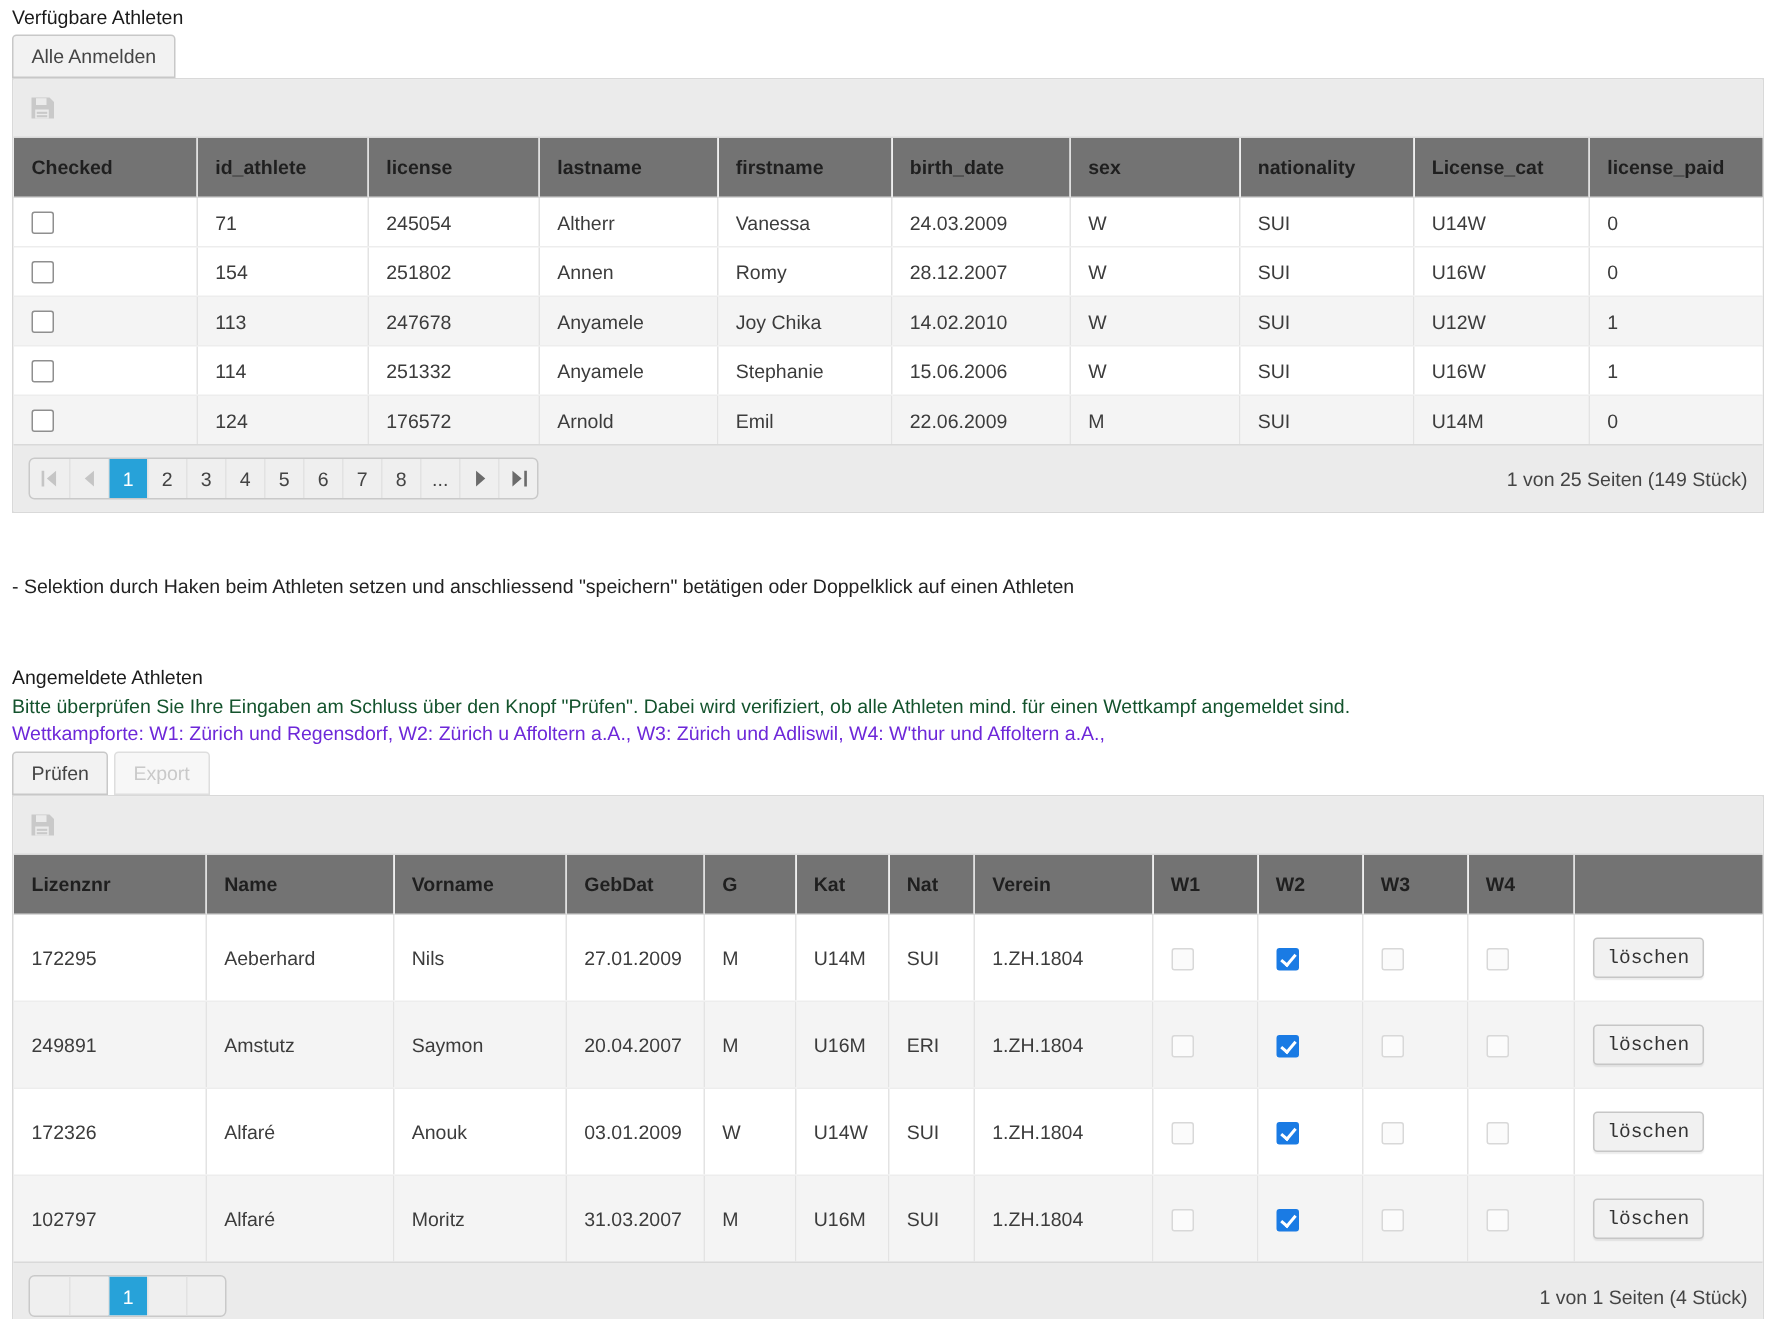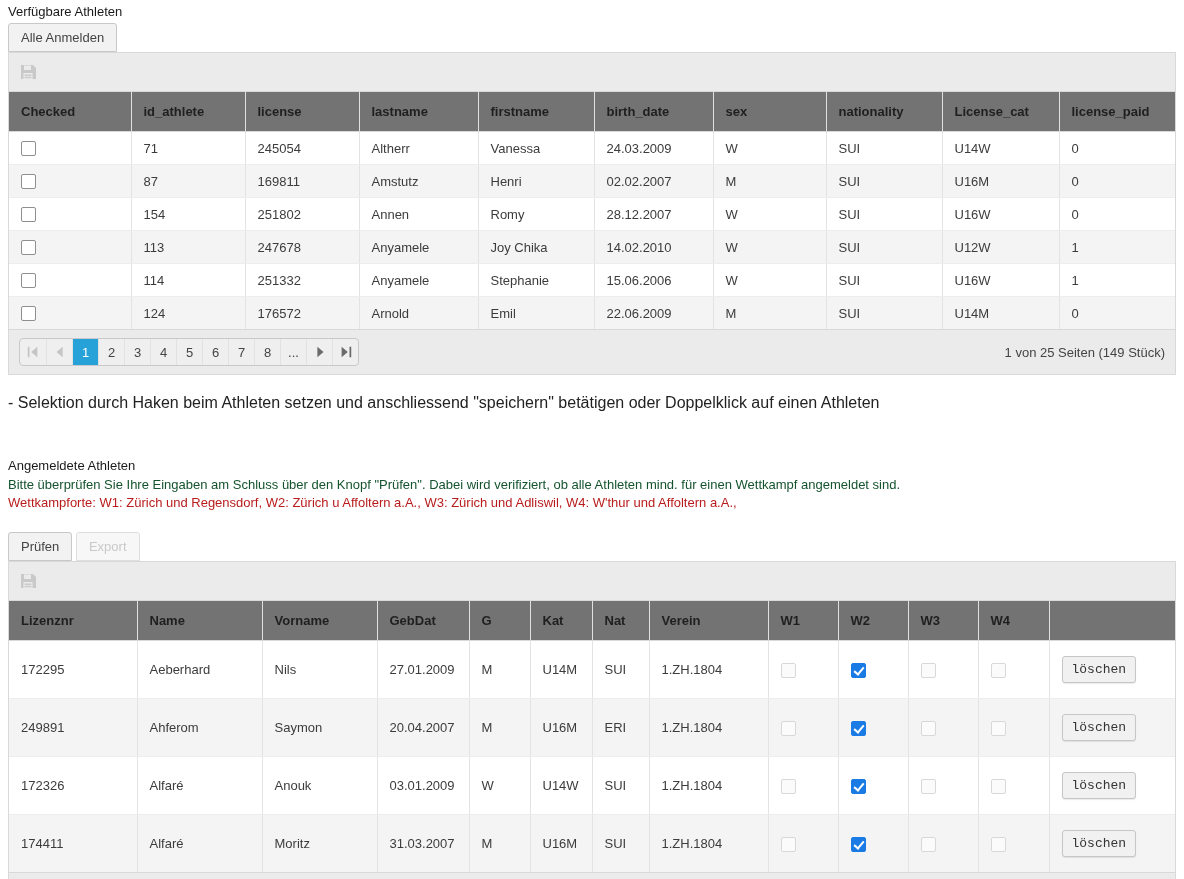--- a/index.html
+++ b/index.html
@@ -112,25 +112,25 @@
     cursor: pointer;
     border-left: 1px solid #e2e2e2;
   }
   .pg:first-child { border-left: none; }
   .pg.active { background: #27a2d9; color: #fff; cursor: default; }
   .pg .arr { display:block; }
   .pg.dim { color: #c5c5c5; cursor: default; }
   .pg.dark { color: #6b6b6b; }
   .pager-info { font-size: 13px; color: #444; }
 
-  .note { margin-top: 19px; font-size: 16px; color: #222; }
+  .note { margin-top: 41px; font-size: 13px; color: #222; }
 
   .sec2 { margin-top: 46px; }
   .warning { color: #14532d; font-size: 13px; margin-bottom: 3px; }
-  .venues { color: #b91c1c; font-size: 13px; margin-bottom: 22px; }
+  .venues { color: #6d28d9; font-size: 13px; margin-bottom: 5px; }
 
   .del-btn {
     font-family: Liberation Mono, monospace;
     font-size: 13px;
     color: #333;
     background: #f1f1f1;
     border: 1px solid #c6c6c6;
     border-radius: 3px;
     padding: 5px 9px;
     cursor: pointer;
@@ -207,32 +207,20 @@
         <tr>
           <td><span class="cb"></span></td>
           <td>71</td>
           <td>245054</td>
           <td>Altherr</td>
           <td>Vanessa</td>
           <td>24.03.2009</td>
           <td>W</td>
           <td>SUI</td>
           <td>U14W</td>
-          <td>0</td>
-        </tr>
-        <tr class="alt">
-          <td><span class="cb"></span></td>
-          <td>87</td>
-          <td>169811</td>
-          <td>Amstutz</td>
-          <td>Henri</td>
-          <td>02.02.2007</td>
-          <td>M</td>
-          <td>SUI</td>
-          <td>U16M</td>
           <td>0</td>
         </tr>
         <tr>
           <td><span class="cb"></span></td>
           <td>154</td>
           <td>251802</td>
           <td>Annen</td>
           <td>Romy</td>
           <td>28.12.2007</td>
           <td>W</td>
@@ -374,21 +362,21 @@
             <td>SUI</td>
             <td>1.ZH.1804</td>
             <td><span class="cb dis"></span></td>
             <td><span class="cb on"></span></td>
             <td><span class="cb dis"></span></td>
             <td><span class="cb dis"></span></td>
             <td><button class="del-btn">löschen</button></td>
           </tr>
           <tr class="alt">
             <td>249891</td>
-            <td>Ahferom</td>
+            <td>Amstutz</td>
             <td>Saymon</td>
             <td>20.04.2007</td>
             <td>M</td>
             <td>U16M</td>
             <td>ERI</td>
             <td>1.ZH.1804</td>
             <td><span class="cb dis"></span></td>
             <td><span class="cb on"></span></td>
             <td><span class="cb dis"></span></td>
             <td><span class="cb dis"></span></td>
@@ -403,21 +391,21 @@
             <td>U14W</td>
             <td>SUI</td>
             <td>1.ZH.1804</td>
             <td><span class="cb dis"></span></td>
             <td><span class="cb on"></span></td>
             <td><span class="cb dis"></span></td>
             <td><span class="cb dis"></span></td>
             <td><button class="del-btn">löschen</button></td>
           </tr>
           <tr class="alt">
-            <td>174411</td>
+            <td>102797</td>
             <td>Alfaré</td>
             <td>Moritz</td>
             <td>31.03.2007</td>
             <td>M</td>
             <td>U16M</td>
             <td>SUI</td>
             <td>1.ZH.1804</td>
             <td><span class="cb dis"></span></td>
             <td><span class="cb on"></span></td>
             <td><span class="cb dis"></span></td>

